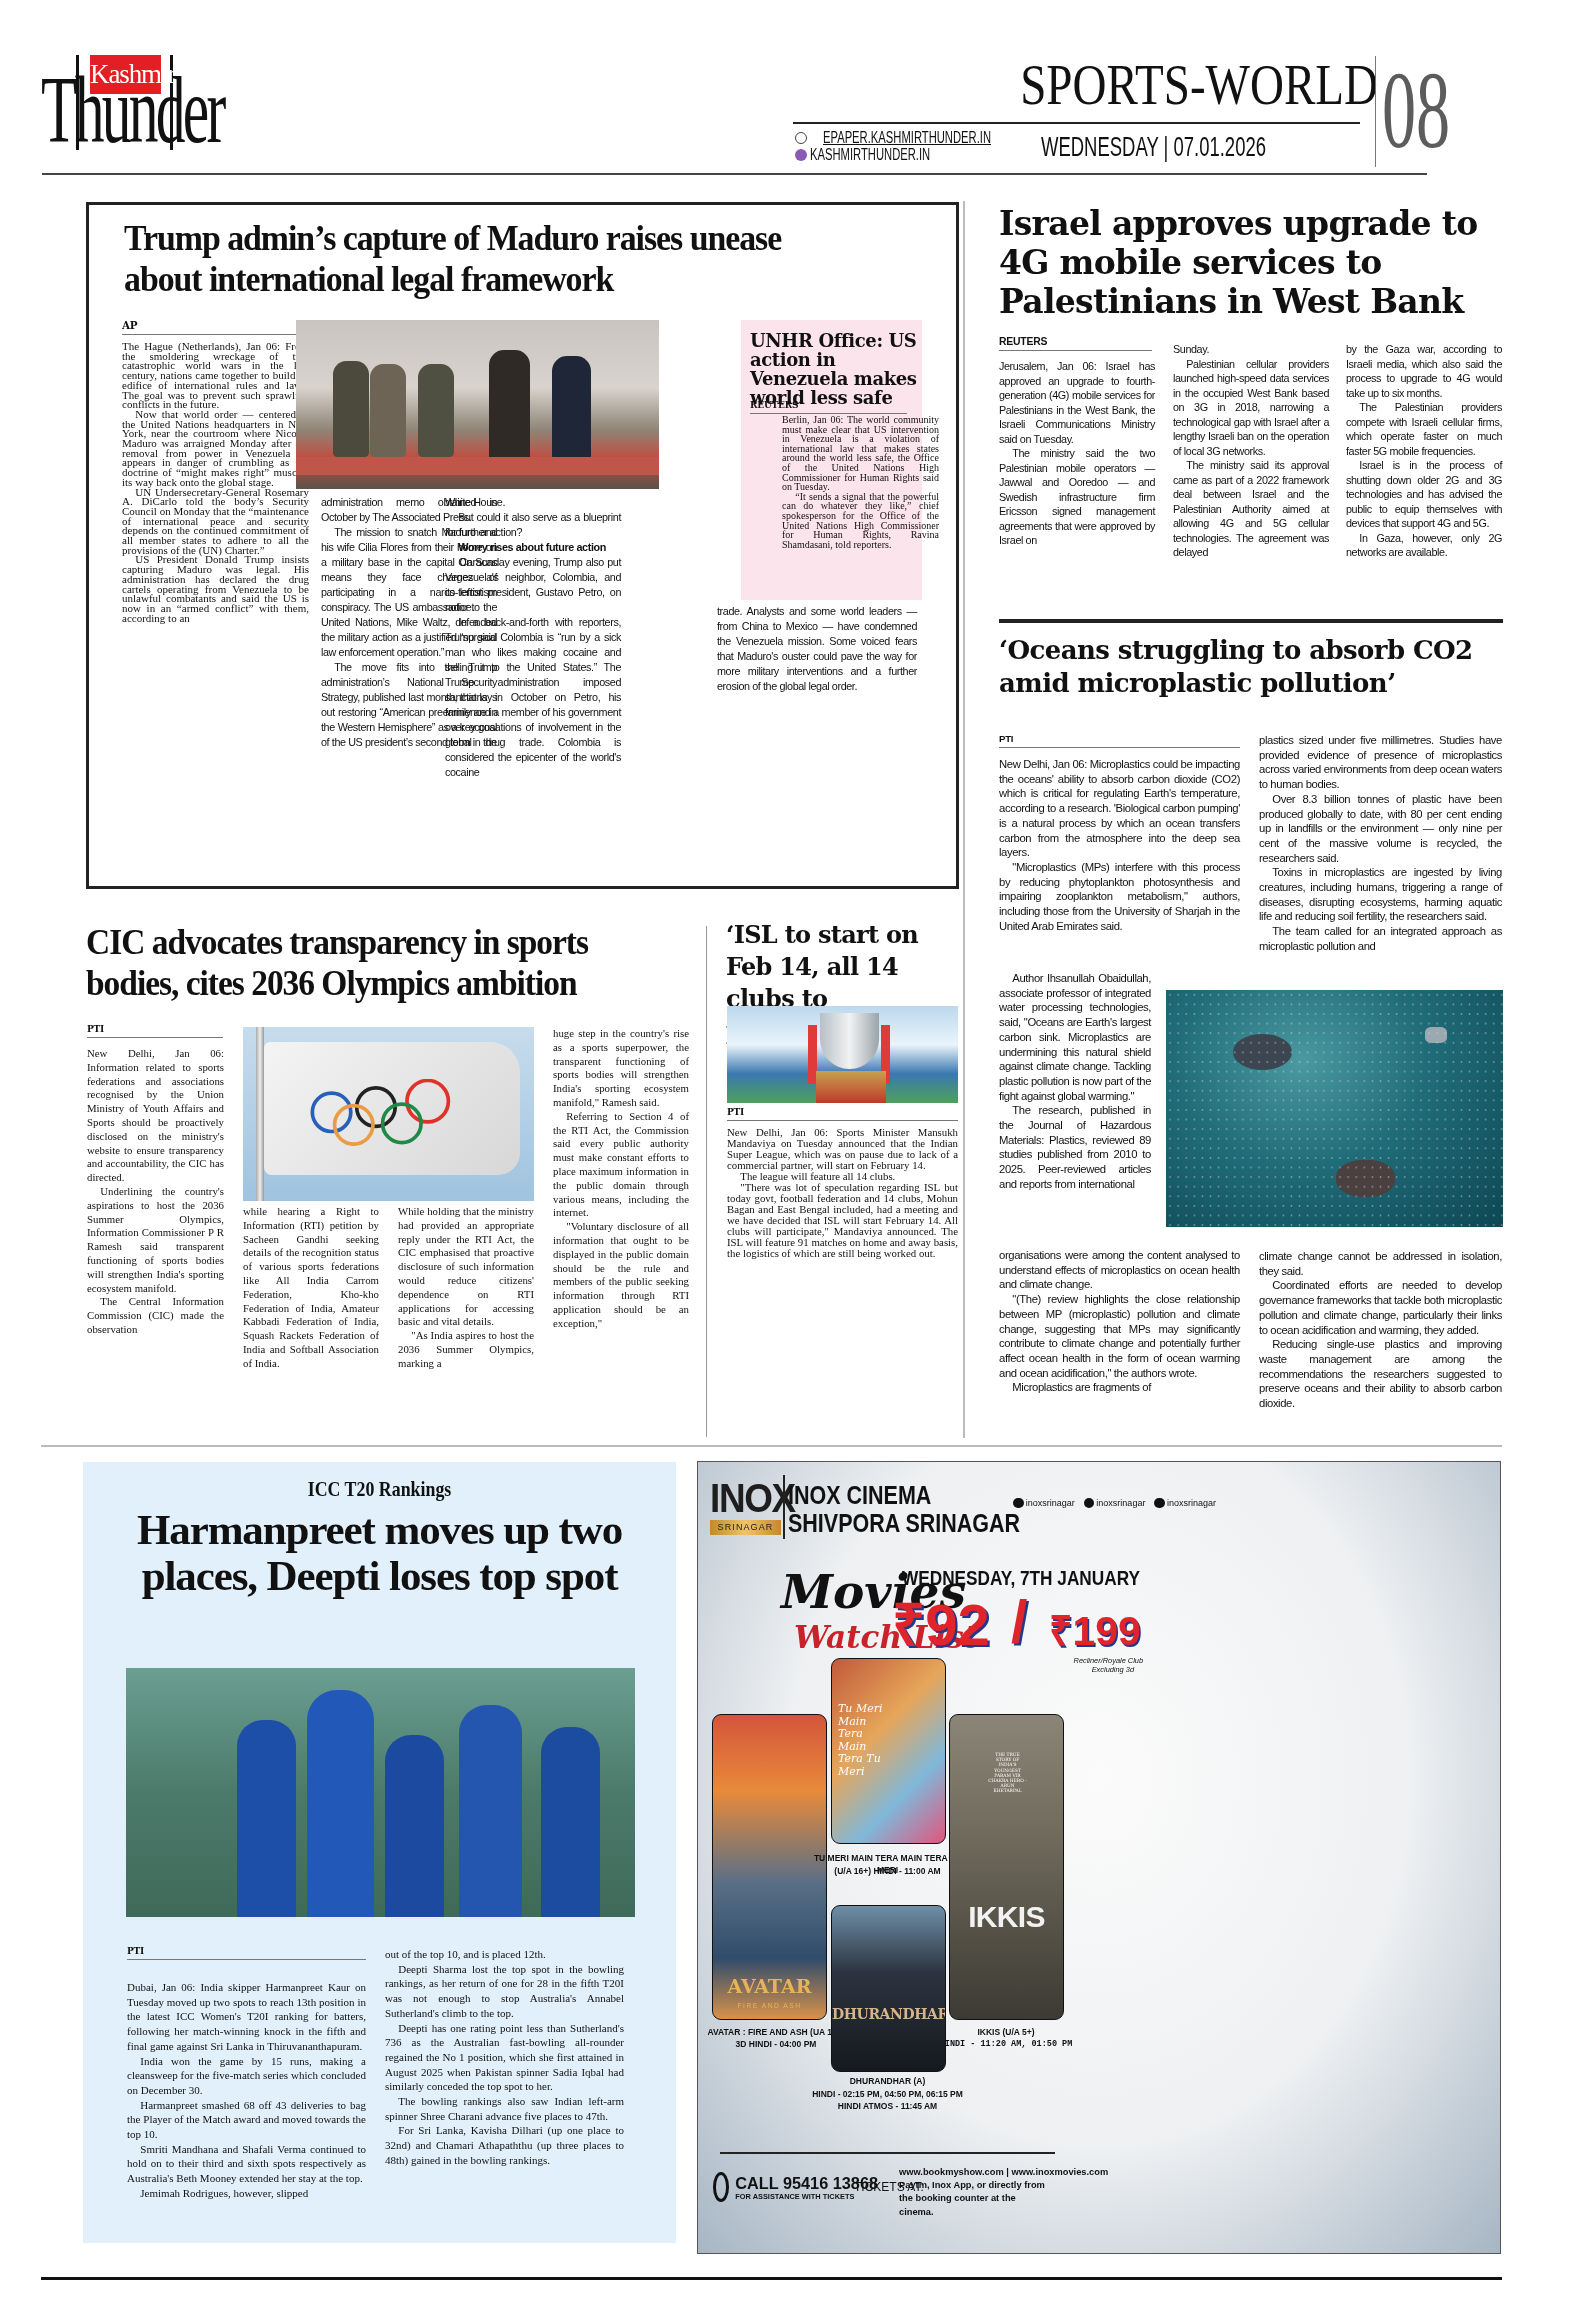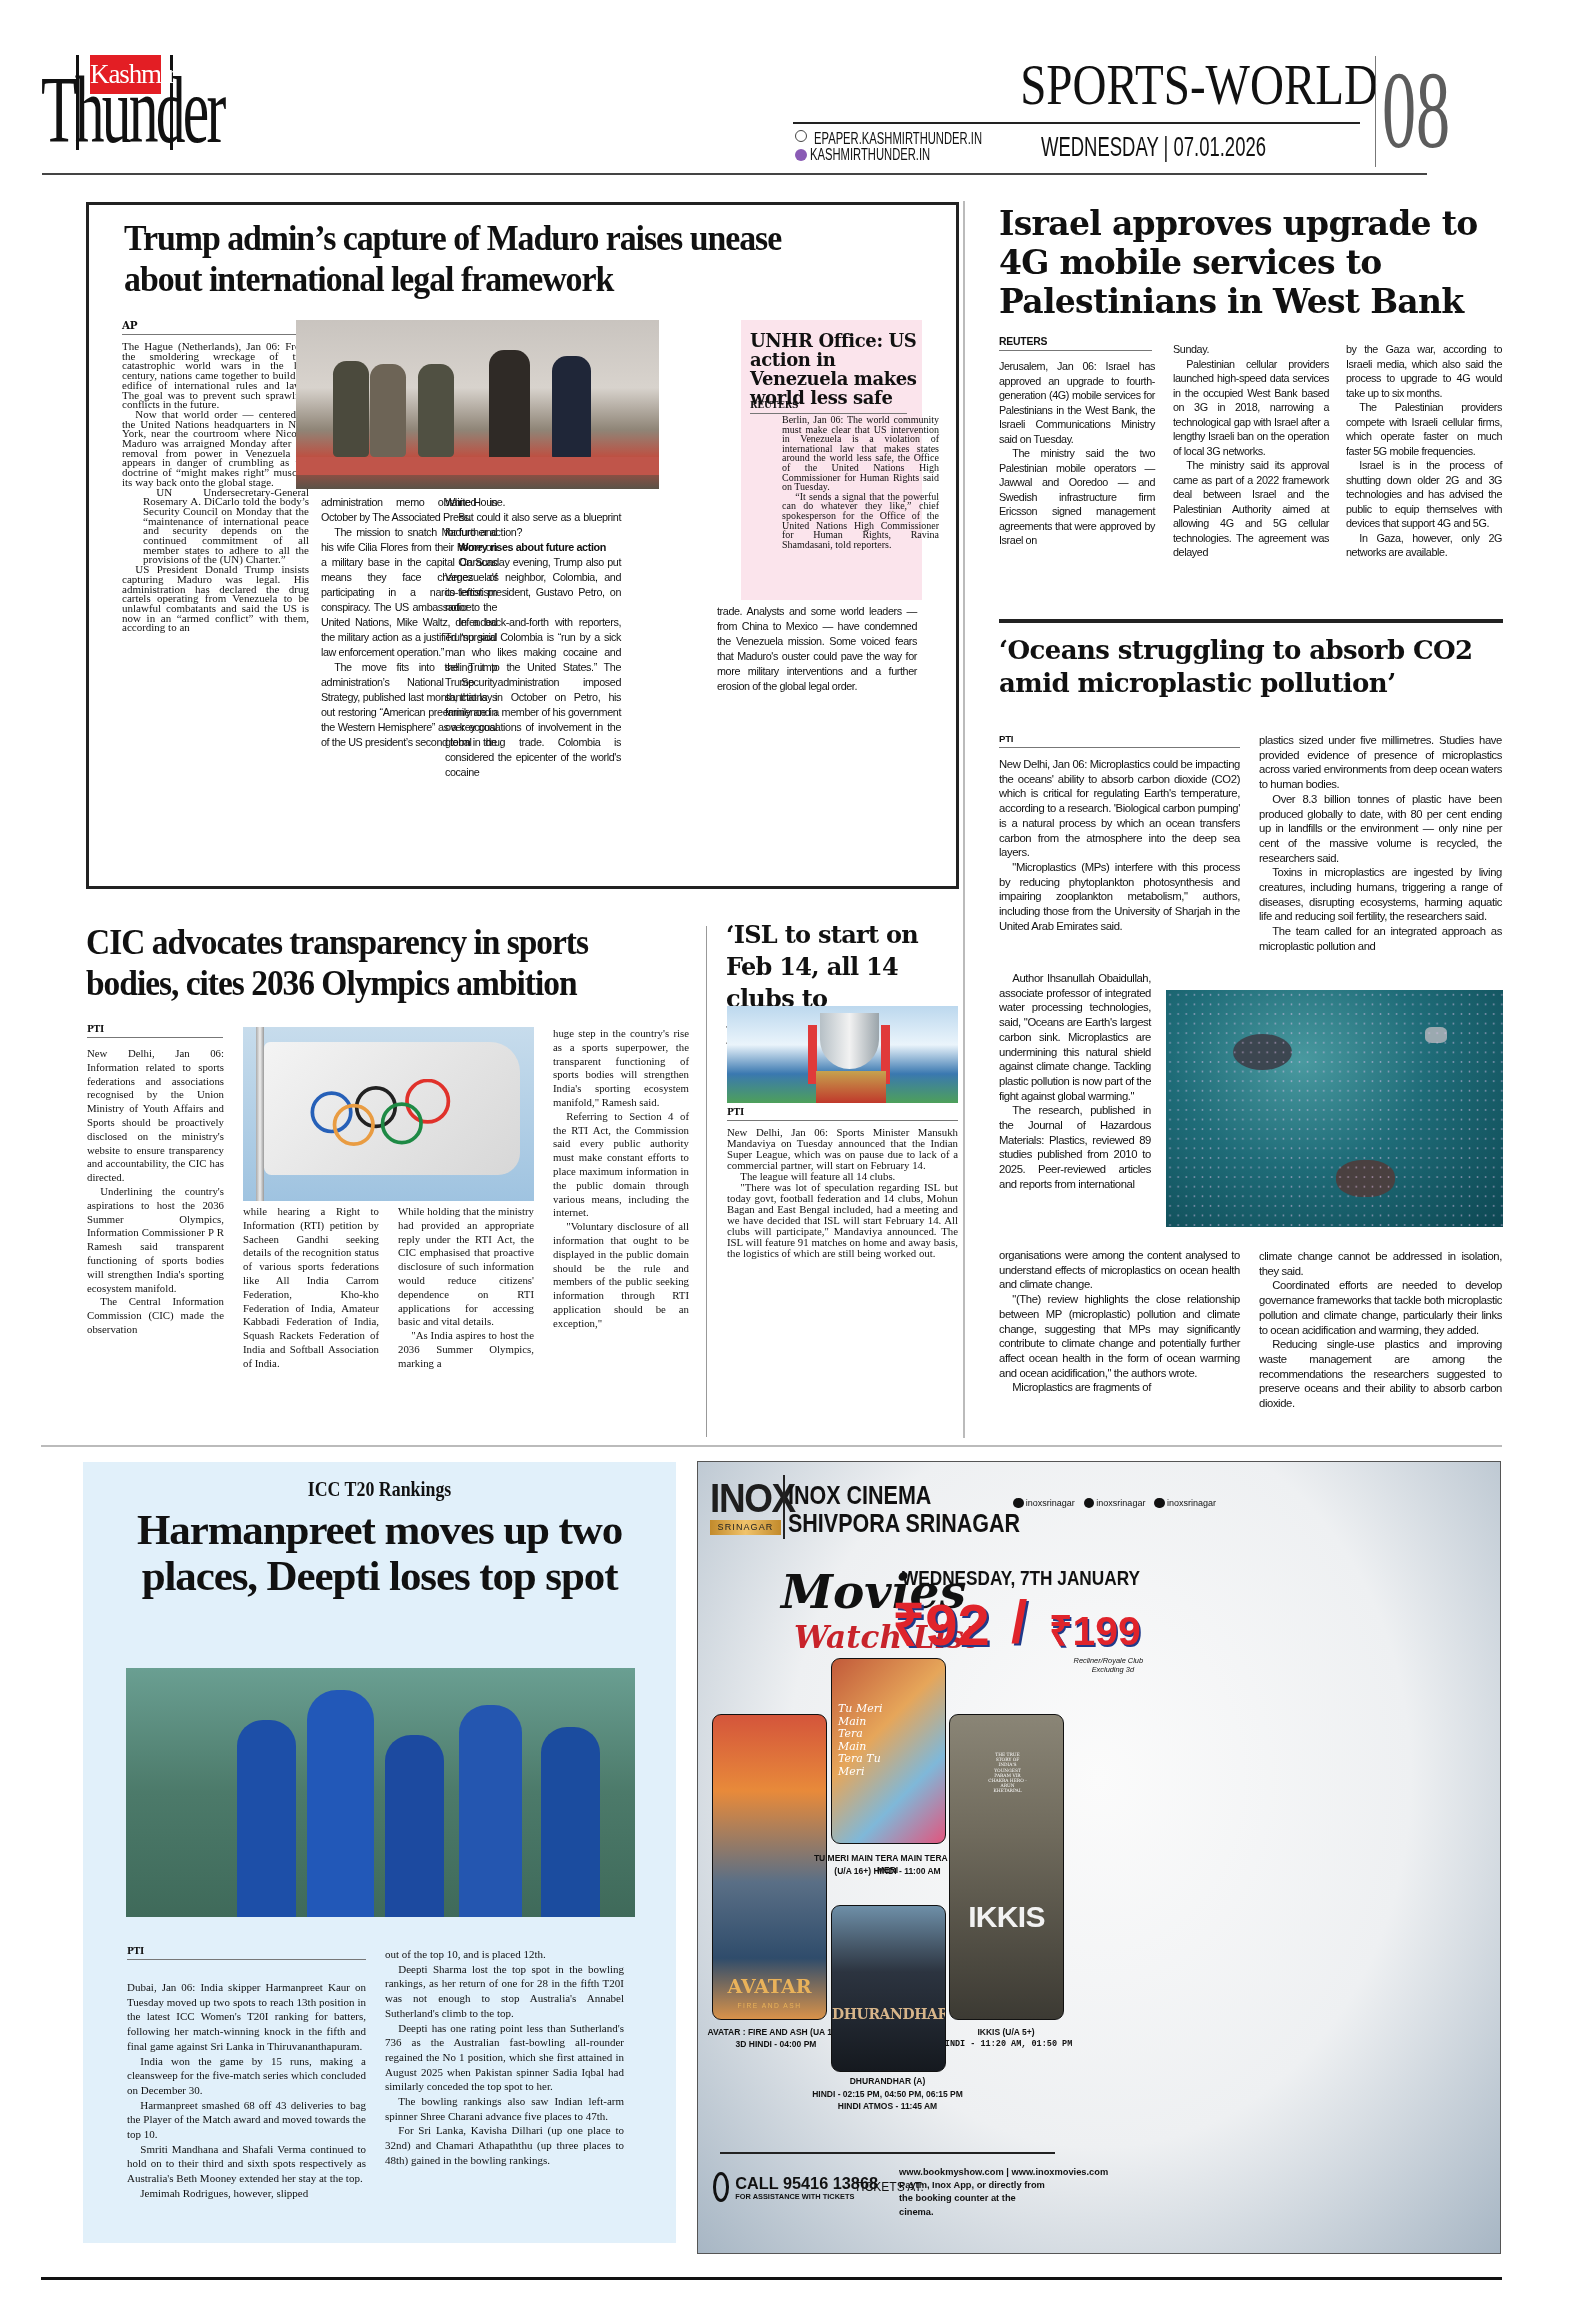--- a/index.html
+++ b/index.html
@@ -23,40 +23,40 @@
   <div class="abs" style="left:170px;top:55px;width:3px;height:95px;background:#111;"></div>
   <div class="abs" style="left:90px;top:55px;width:71px;height:39px;background:#e31e24;color:#fff;font-family:'Liberation Serif',serif;font-size:27px;line-height:39px;text-align:center;letter-spacing:-1.1px;">Kashmir</div>
   <div class="abs" style="left:41px;top:65px;font-family:'Liberation Serif',serif;font-size:96px;line-height:89px;letter-spacing:-4.4px;transform:scaleX(0.62);transform-origin:left top;color:#111;">Thunder</div>
   <div class="abs" style="left:42px;top:173px;width:1385px;height:1.5px;background:#444;"></div>
 
   <div class="abs" style="left:830px;top:56px;width:548px;text-align:right;font-family:'Liberation Serif',serif;font-size:56px;line-height:59px;transform:scaleX(0.84);transform-origin:right top;color:#111;">SPORTS-WORLD</div>
   <div class="abs" style="left:793px;top:122px;width:567px;height:1.5px;background:#222;"></div>
   <div class="abs" style="left:1375px;top:56px;width:0.7px;height:111px;background:#777;"></div>
   <div class="abs" style="left:1382px;top:62px;font-family:'Liberation Serif',serif;font-size:110px;line-height:96px;color:#5c5c5c;transform:scaleX(0.62);transform-origin:left top;">08</div>
 
-  <div class="abs" style="left:795px;top:130px;height:16.3px;display:flex;align-items:flex-start;gap:7px;">
+  <div class="abs" style="left:795px;top:130px;height:16.3px;display:flex;align-items:center;gap:16px;text-decoration:underline;">
     <span style="display:inline-block;width:12px;height:12px;border-radius:50%;border:1.5px solid #444;box-sizing:border-box;"></span>
     <span style="font-family:'Liberation Sans',sans-serif;font-size:15.6px;transform:scaleX(0.72);transform-origin:left center;display:inline-block;white-space:nowrap;">EPAPER.KASHMIRTHUNDER.IN</span>
   </div>
   <div class="abs" style="left:795px;top:147px;height:16.3px;display:flex;align-items:center;gap:3px;">
     <span style="display:inline-block;width:12px;height:12px;border-radius:50%;background:#8a5bb5;"></span>
     <span style="font-family:'Liberation Sans',sans-serif;font-size:15.6px;transform:scaleX(0.72);transform-origin:left center;display:inline-block;white-space:nowrap;">KASHMIRTHUNDER.IN</span>
   </div>
   <div class="abs" style="left:1041px;top:130px;font-family:'Liberation Sans',sans-serif;font-size:28px;line-height:33px;transform:scaleX(0.66);transform-origin:left top;white-space:nowrap;color:#111;">WEDNESDAY | 07.01.2026</div>
 </div>
 
 <div class="abs" style="left:86px;top:202px;width:873px;height:687px;border:3.7px solid #222;box-sizing:border-box;">
 </div>
 <h1 class="abs hl-cond" style="left:124px;top:218px;width:785px;font-size:36px;line-height:41px;transform:scaleX(0.94);transform-origin:left top;">Trump admin’s capture of Maduro raises unease about international legal framework</h1>
 <div class="abs credit" style="left:122px;top:319px;width:185px;">AP</div>
 
 <div class="abs txt" style="left:122px;top:342px;width:187px;font-size:11px;line-height:9.6px;">
   <p style="line-height:9.7px;">The Hague (Netherlands), Jan 06: From the smoldering wreckage of two catastrophic world wars in the last century, nations came together to build an edifice of international rules and laws. The goal was to prevent such sprawling conflicts in the future.</p>
   <p style="line-height:9.7px;">Now that world order — centered at the United Nations headquarters in New York, near the courtroom where Nicolás Maduro was arraigned Monday after his removal from power in Venezuela — appears in danger of crumbling as the doctrine of “might makes right” muscles its way back onto the global stage.</p>
-  <p style="line-height:9.7px;margin-left:21px;">UN Undersecretary-General Rosemary A. DiCarlo told the body’s Security Council on Monday that the “maintenance of international peace and security depends on the continued commitment of all member states to adhere to all the provisions of the (UN) Charter.”</p>
+  <p style="line-height:9.7px;">UN Undersecretary-General Rosemary A. DiCarlo told the body’s Security Council on Monday that the “maintenance of international peace and security depends on the continued commitment of all member states to adhere to all the provisions of the (UN) Charter.”</p>
   <p style="line-height:9.7px;">US President Donald Trump insists capturing Maduro was legal. His administration has declared the drug cartels operating from Venezuela to be unlawful combatants and said the US is now in an “armed conflict” with them, according to an</p>
 </div>
 
 <div class="photo" style="left:296px;top:320px;width:363px;height:169px;background:linear-gradient(180deg,#c9c4bf 0%,#d8d3cd 40%,#8f8577 65%,#c04d3f 82%,#5a5248 100%);">
   <div style="position:absolute;left:37px;top:41px;width:36px;height:96px;background:#4b4a3d;border-radius:13.3px 13.3px 4.4px 4.4px;"></div>
   <div style="position:absolute;left:74px;top:44px;width:36px;height:93px;background:#6d6456;border-radius:13.3px 13.3px 4.4px 4.4px;"></div>
   <div style="position:absolute;left:122px;top:44px;width:36px;height:93px;background:#505042;border-radius:13.3px 13.3px 4.4px 4.4px;"></div>
   <div style="position:absolute;left:193px;top:30px;width:41px;height:111px;background:#2f2a26;border-radius:15px 15px 4.4px 4.4px;"></div>
   <div style="position:absolute;left:256px;top:36px;width:39px;height:104px;background:#1f2638;border-radius:15px 15px 4.4px 4.4px;"></div>
   <div style="position:absolute;left:0;top:137px;width:363px;height:18px;background:#c0554a;"></div>

